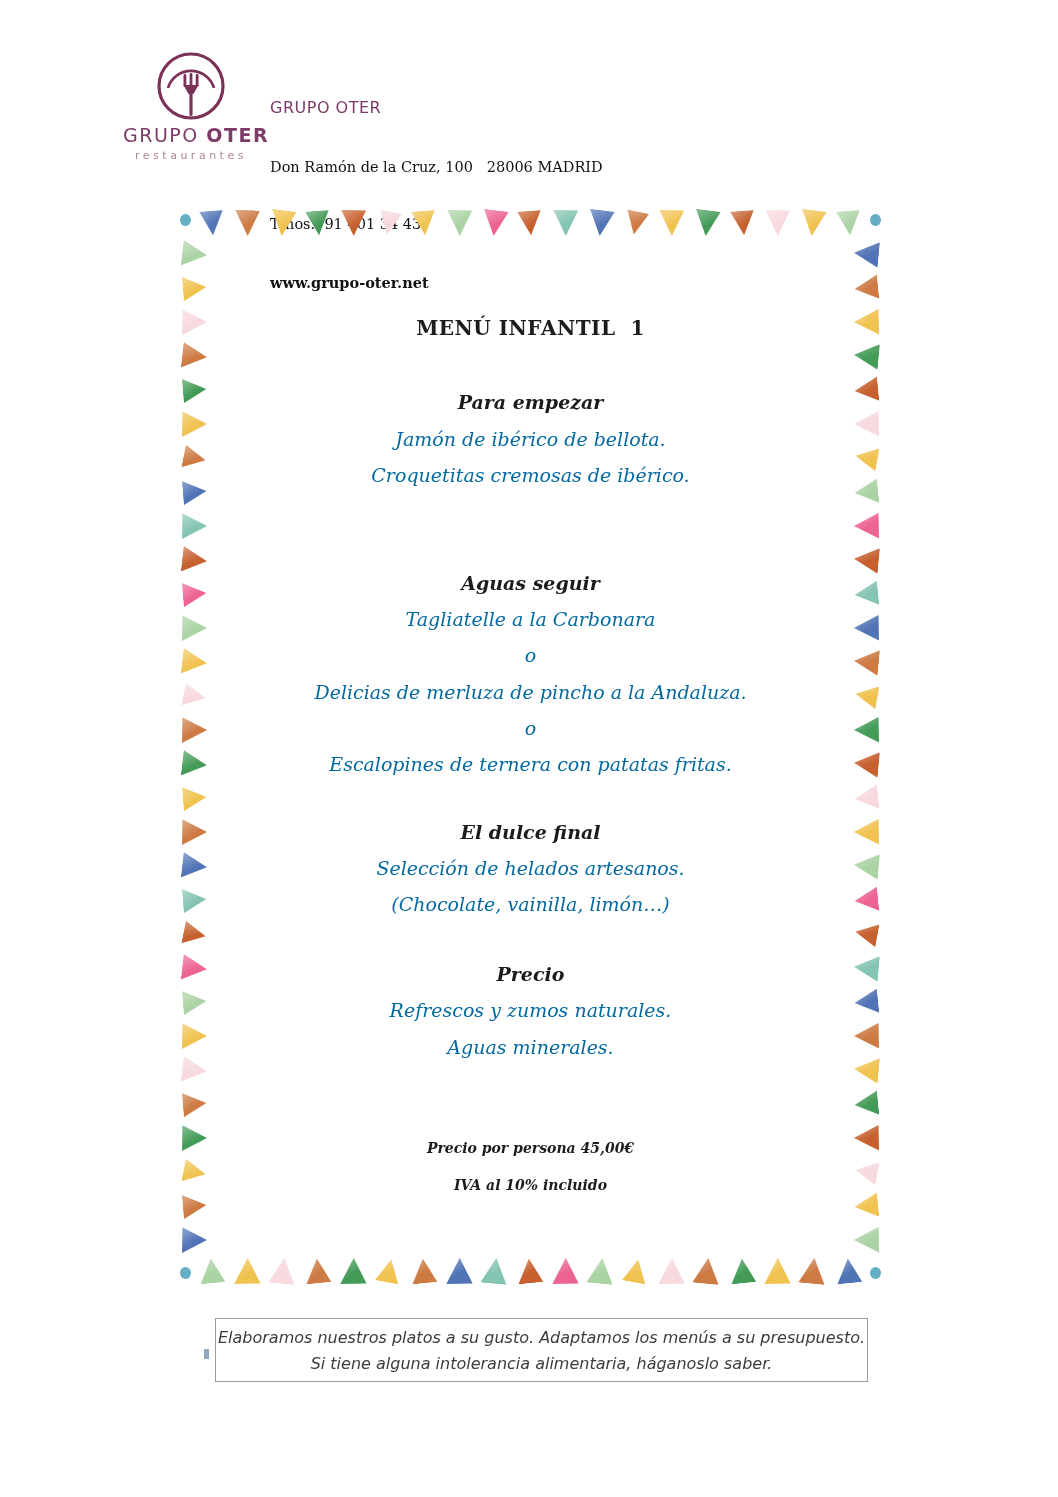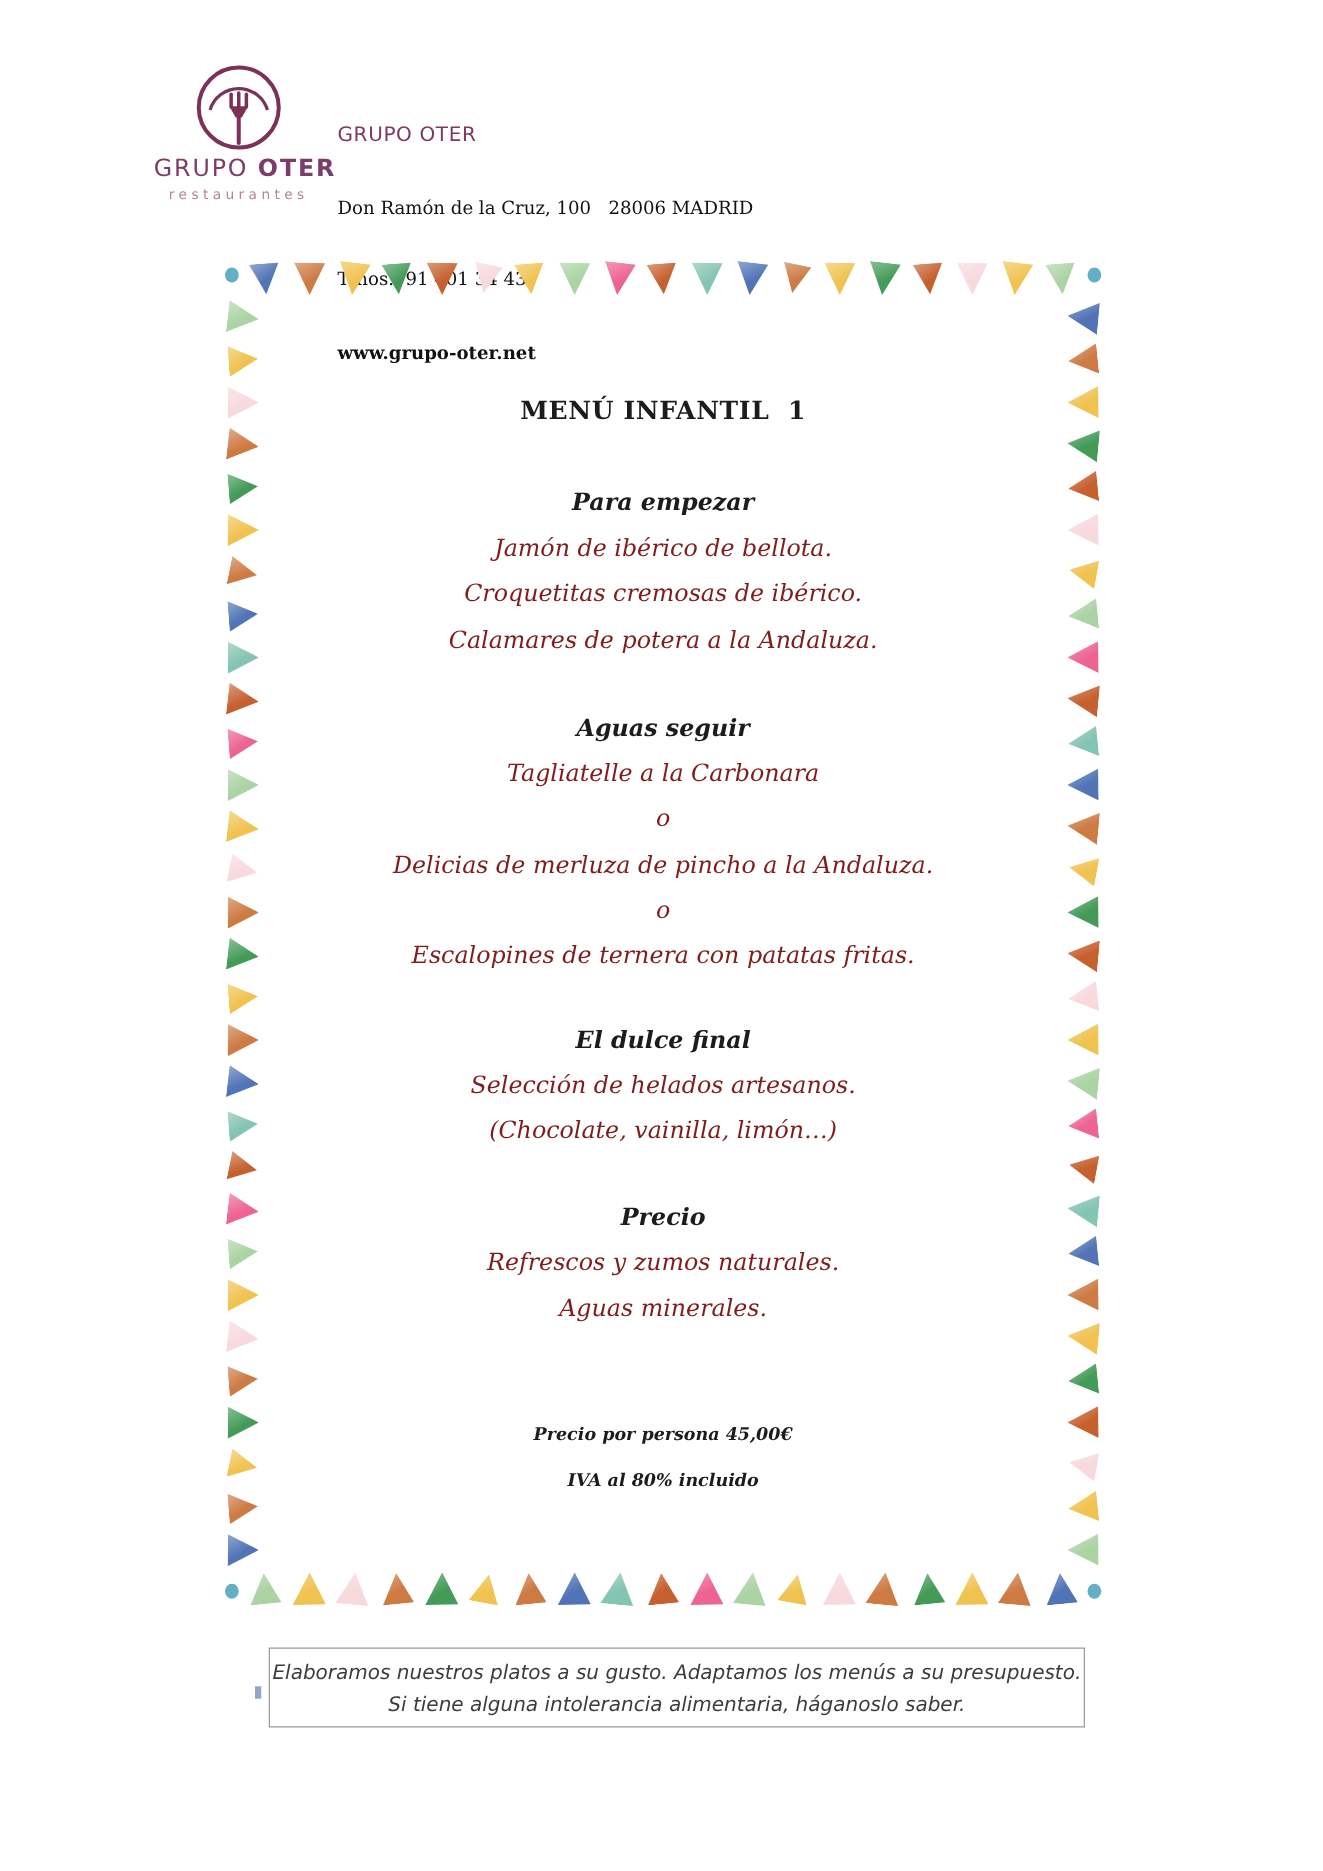--- a/index.html
+++ b/index.html
@@ -39,21 +39,21 @@
   .tri:nth-child(3n+2){transform:rotate(-5deg) scale(.95);}
   .tri:nth-child(7n){transform:rotate(11deg) scale(.9);}
   .dot{width:11px;height:12px;border-radius:50%;flex:0 0 auto;}
   #border-top .dot{margin-top:-6px;}
   #border-bottom .dot{margin-bottom:-4px;}
 
   
   .line{position:absolute;left:180px;width:701px;text-align:center;white-space:pre;}
   .title{font-size:20px;font-weight:700;letter-spacing:.5px;}
   .heading{font-size:19px;font-weight:700;font-style:italic;}
-  .item{font-size:19px;font-style:italic;color:#7f1d1d;}
+  .item{font-size:19px;font-style:italic;color:#0369a1;}
   .price{font-size:14px;font-weight:700;font-style:italic;}
 
   
   #footer-box{position:absolute;left:215px;top:1318px;width:653px;height:64px;
               border:1px solid #9b9b9b;box-sizing:border-box;text-align:center;
               font-family:"DejaVu Sans", sans-serif;font-style:italic;font-size:16px;
               color:#3c3c3c;line-height:26px;padding-top:6px;}
   #cursor-artifact{position:absolute;left:204px;top:1349px;width:5px;height:10px;
                    background:#8fa9c4;}
 </style>
@@ -196,39 +196,38 @@
         <div class="tri left" style="background-color: rgb(240, 195, 81);"></div>
         <div class="tri left" style="background-color: rgb(171, 211, 164);"></div>
       </div>
   </div>
 
   <div class="line title" style="top:316px">MENÚ INFANTIL  1</div>
 
   <div class="line heading" style="top:391px">Para empezar</div>
   <div class="line item" style="top:428px">Jamón de ibérico de bellota.</div>
   <div class="line item" style="top:464px">Croquetitas cremosas de ibérico.</div>
-  <div class="line item" style="top:501px">Calamares de potera a la Andaluza.</div>
 
   <div class="line heading" style="top:572px">Aguas seguir</div>
   <div class="line item" style="top:608px">Tagliatelle a la Carbonara</div>
   <div class="line item" style="top:644px">o</div>
   <div class="line item" style="top:681px">Delicias de merluza de pincho a la Andaluza.</div>
   <div class="line item" style="top:717px">o</div>
   <div class="line item" style="top:753px">Escalopines de ternera con patatas fritas.</div>
 
   <div class="line heading" style="top:821px">El dulce final</div>
   <div class="line item" style="top:857px">Selección de helados artesanos.</div>
   <div class="line item" style="top:893px">(Chocolate, vainilla, limón…)</div>
 
   <div class="line heading" style="top:963px">Precio</div>
   <div class="line item" style="top:999px">Refrescos y zumos naturales.</div>
   <div class="line item" style="top:1036px">Aguas minerales.</div>
 
   <div class="line price" style="top:1140px">Precio por persona 45,00€</div>
-  <div class="line price" style="top:1177px">IVA al 80% incluido</div>
+  <div class="line price" style="top:1177px">IVA al 10% incluido</div>
 
   <div id="footer-box">
     <div>Elaboramos nuestros platos a su gusto. Adaptamos los menús a su presupuesto.</div>
     <div>Si tiene alguna intolerancia alimentaria, háganoslo saber.</div>
   </div>
   <div id="cursor-artifact"></div>
 
 </div>
 
 </body></html>

